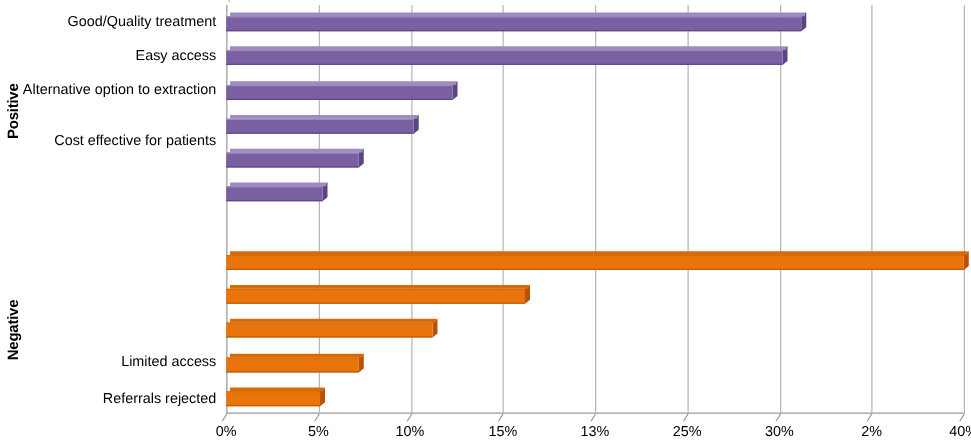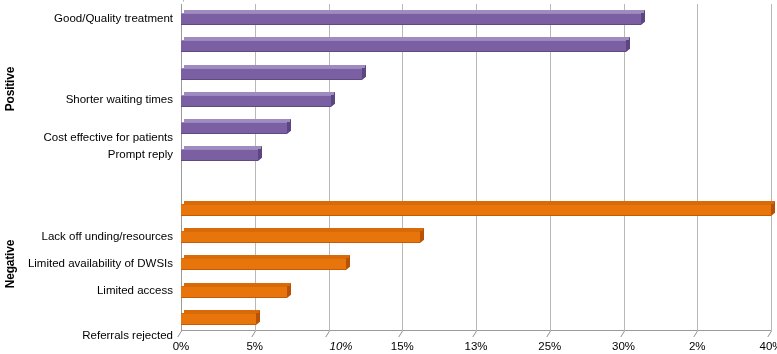--- a/index.html
+++ b/index.html
@@ -173,27 +173,25 @@
 
   <div class="group-title" id="group-positive">
     <span>Positive</span>
   </div>
   <div class="group-title" id="group-negative">
     <span>Negative</span>
   </div>
 
   <div class="cat-area" id="cat-area">
       <div class="cat-label" style="top: 7.625px;">Good/Quality treatment</div>
-      <div class="cat-label" style="top: 89.375px;">Shorter waiting times</div>
-      <div class="cat-label" style="top: 127px;">Cost effective for patients</div>
-      <div class="cat-label" style="top: 143.875px;">Prompt reply</div>
-      <div class="cat-label" style="top: 225.625px;">Lack off unding/resources</div>
-      <div class="cat-label" style="top: 252.875px;">Limited availability of DWSIs</div>
+      <div class="cat-label" style="top: 34.875px;">Easy access</div>
+      <div class="cat-label" style="top: 62.125px;">Alternative option to extraction</div>
+      <div class="cat-label" style="top: 103px;">Cost effective for patients</div>
       <div class="cat-label" style="top: 280.125px;">Limited access</div>
-      <div class="cat-label" style="top: 325px; text-align: right;">Referrals rejected</div>
+      <div class="cat-label" style="top: 309px; text-align: right;">Referrals rejected</div>
     </div>
 
   <div class="plot">
     <div class="plot-floor"></div>
     <div class="depth-top"></div>
     <div class="depth-corner"></div>
     <div id="grid-layer">
         <div class="gridline" style="left: 73.75px;"></div>
         <div class="gridline" style="left: 147.5px;"></div>
         <div class="gridline" style="left: 221.25px;"></div>
@@ -259,21 +257,21 @@
           <div class="face"></div>
           <div class="topface"></div>
         </div>
       </div>
     <div id="xaxis-layer">
         <div class="tick" style="left: 0px;"></div>
         <div class="xlabel" style="left: 0px;">0%</div>
         <div class="tick" style="left: 73.75px;"></div>
         <div class="xlabel" style="left: 73.75px;">5%</div>
         <div class="tick" style="left: 147.5px;"></div>
-        <div class="xlabel" style="left: 160px; font-style: italic;">10%</div>
+        <div class="xlabel" style="left: 147px;">10%</div>
         <div class="tick" style="left: 221.25px;"></div>
         <div class="xlabel" style="left: 221.25px;">15%</div>
         <div class="tick" style="left: 295px;"></div>
         <div class="xlabel" style="left: 295px;">13%</div>
         <div class="tick" style="left: 368.75px;"></div>
         <div class="xlabel" style="left: 368.75px;">25%</div>
         <div class="tick" style="left: 442.5px;"></div>
         <div class="xlabel" style="left: 442.5px;">30%</div>
         <div class="tick" style="left: 516.25px;"></div>
         <div class="xlabel" style="left: 516.25px;">2%</div>

